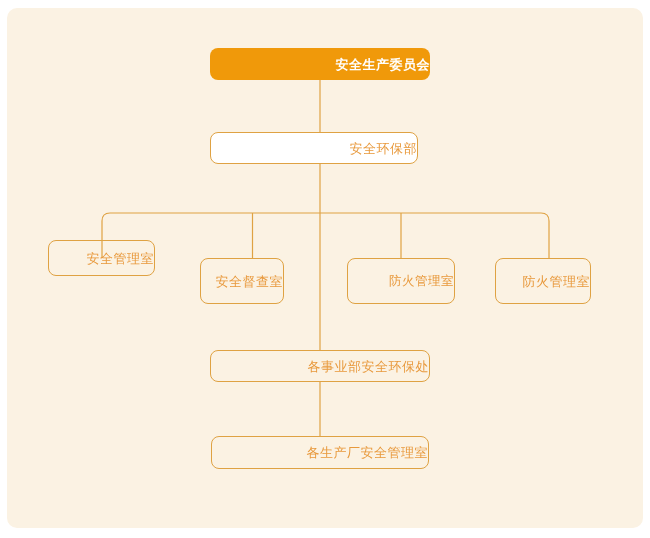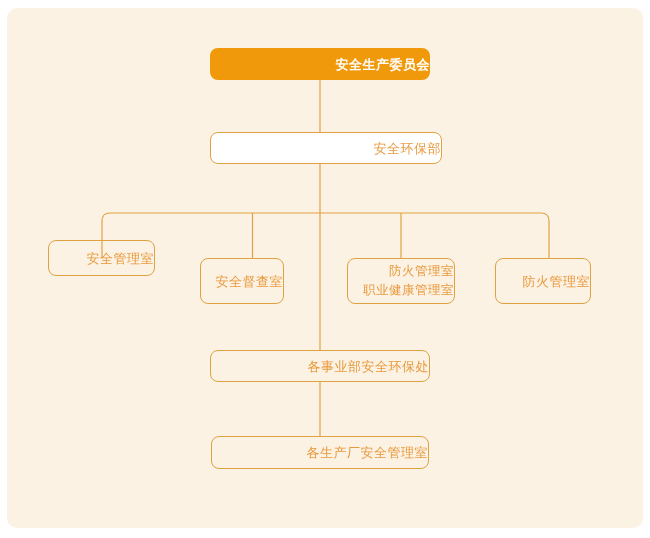--- a/index.html
+++ b/index.html
@@ -42,21 +42,21 @@
   .node.root {
     background: var(--node-fill, #f0990a);
     border: none;
     color: var(--root-text, #ffffff);
     font-weight: 700;
   }
   .node.white {
     background: var(--white-fill, #ffffff);
   }
   .n-root     { left: 210px; top: 48px;  width: 220px; height: 32px; }
-  .n-dept     { left: 210px; top: 132px; width: 232px; height: 32px; }
+  .n-dept     { left: 210px; top: 132px; width: 208px; height: 32px; }
   .n-o1       { left: 48px;  top: 240px; width: 107px; height: 36px; }
   .n-o2       { left: 200px; top: 258px; width: 84px; height: 46px; }
   .n-o3       { left: 347px; top: 258px; width: 108px; height: 46px; font-size: 12.5px; }
   .n-o4       { left: 495px; top: 258px; width: 96px; height: 46px; }
   .n-division { left: 210px; top: 350px; width: 220px; height: 32px; }
   .n-plant    { left: 211px; top: 436px; width: 218px; height: 33px; }
 </style>
 </head>
 <body style="--page: #ffffff; --background: #fbf2e3; --node-fill: #f0990a; --node-border: #dfa243; --node-text: #e8993c; --root-text: #ffffff; --white-fill: #ffffff;">
 
@@ -82,21 +82,20 @@
 <div class="node n-o1">
   <span>安全管理室</span>
 </div>
 
 <div class="node n-o2">
   <span>安全督查室</span>
 </div>
 
 <div class="node n-o3">
   <span>防火管理室</span>
-  <span>职业健康管理室</span>
 </div>
 
 <div class="node n-o4">
   <span>防火管理室</span>
 </div>
 
 <div class="node n-division">
   <span>各事业部安全环保处</span>
 </div>
 

